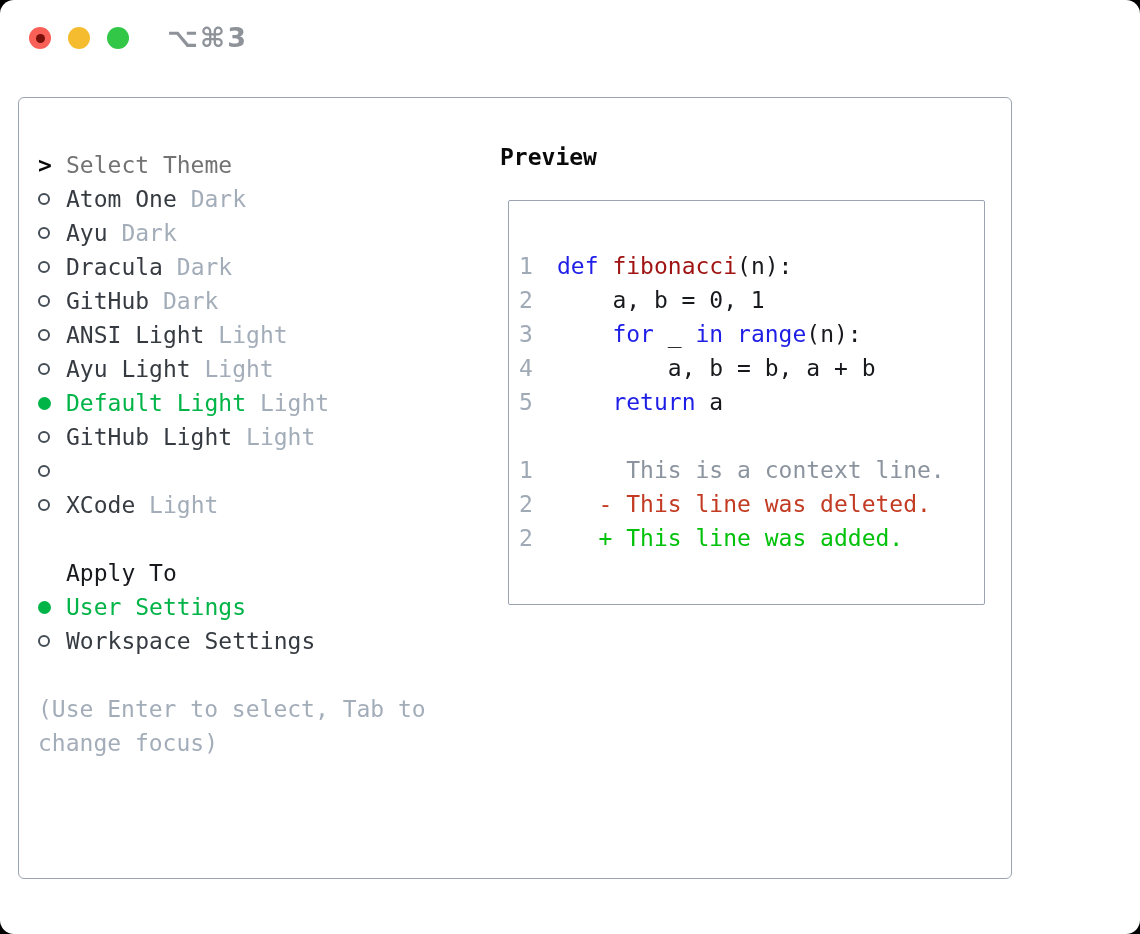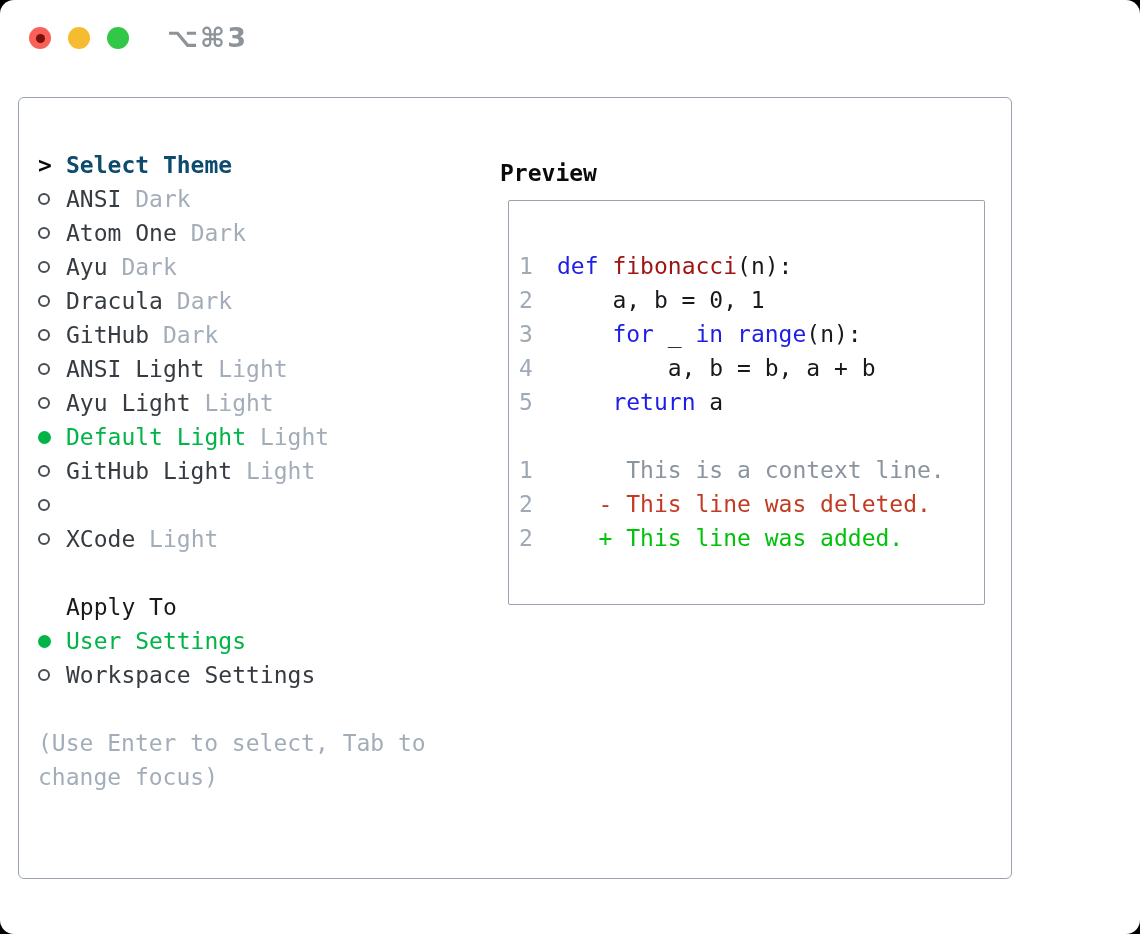--- a/index.html
+++ b/index.html
@@ -26,35 +26,35 @@
     position:absolute; left:18px; top:97px; width:994px; height:782px;
     border:1.5px solid var(--border-gray); border-radius:6px; box-sizing:border-box;
     background:#fff;
   }
   
   .left-col { position:absolute; left:38px; top:148px; font-size:23px; color:var(--text-dark); }
   .row { display:flex; align-items:center; height:34px; }
   .row.blank { height:34px; }
   .prefix { display:inline-block; width:28px; font-weight:bold; color:#0a0a0a; }
   .spacer { display:inline-block; width:28px; }
-  .header-label { font-weight:bold; color:#0c4a6e; }
+  .header-label { font-weight:normal; color:#737373; }
   .section-label { color:#17191d; }
   .marker-box { display:inline-flex; width:28px; align-items:center; }
   .marker { width:12px; height:12px; border-radius:50%; border:2px solid #454d56; box-sizing:border-box; }
   .marker.selected { border:none; width:13px; height:13px; background:var(--selection-green); }
   .label { white-space:pre; }
   .name { color:var(--text-dark); }
   .name.selected-text { color:var(--selection-green);text-align:right; }
   .suffix { color:var(--muted-gray); }
   .apply-label.selected-text { color:var(--selection-green); }
   .hint { color:var(--muted-gray); font-size:23px; }
   .hint div { height:34px; line-height:34px; white-space:pre; }
   
   .preview-header {
-    position:absolute; left:500px; top:156px; height:34px; line-height:34px;
+    position:absolute; left:500px; top:140px; height:34px; line-height:34px;
     font-size:23px; font-weight:bold; color:#0a0a0a;
   }
   .preview-box {
     position:absolute; left:508px; top:200px; width:477px; height:405px;
     border:1.5px solid var(--border-gray); border-radius:2px; box-sizing:border-box;
     overflow:hidden;
   }
   .preview-lines { padding:48px 0 0 10px; font-size:23px; }
   .pline { display:flex; height:34px; align-items:center; }
   .ln { display:inline-block; width:38px; color:#a0aab6; white-space:pre; }
@@ -87,26 +87,20 @@
   <div class="left-col">
     <div class="row">
       <span class="prefix">&gt;</span>
       <span class="header-label">Select Theme</span>
     </div>
     <div id="theme-items">
         <div class="row">
           <span class="marker-box">
             <span class="marker"></span>
           </span>
-          <span class="label"><span class="name">ANSI</span> <span class="suffix">Dark</span></span>
-        </div>
-        <div class="row">
-          <span class="marker-box">
-            <span class="marker"></span>
-          </span>
           <span class="label"><span class="name">Atom One</span> <span class="suffix">Dark</span></span>
         </div>
         <div class="row">
           <span class="marker-box">
             <span class="marker"></span>
           </span>
           <span class="label"><span class="name">Ayu</span> <span class="suffix">Dark</span></span>
         </div>
         <div class="row">
           <span class="marker-box">

